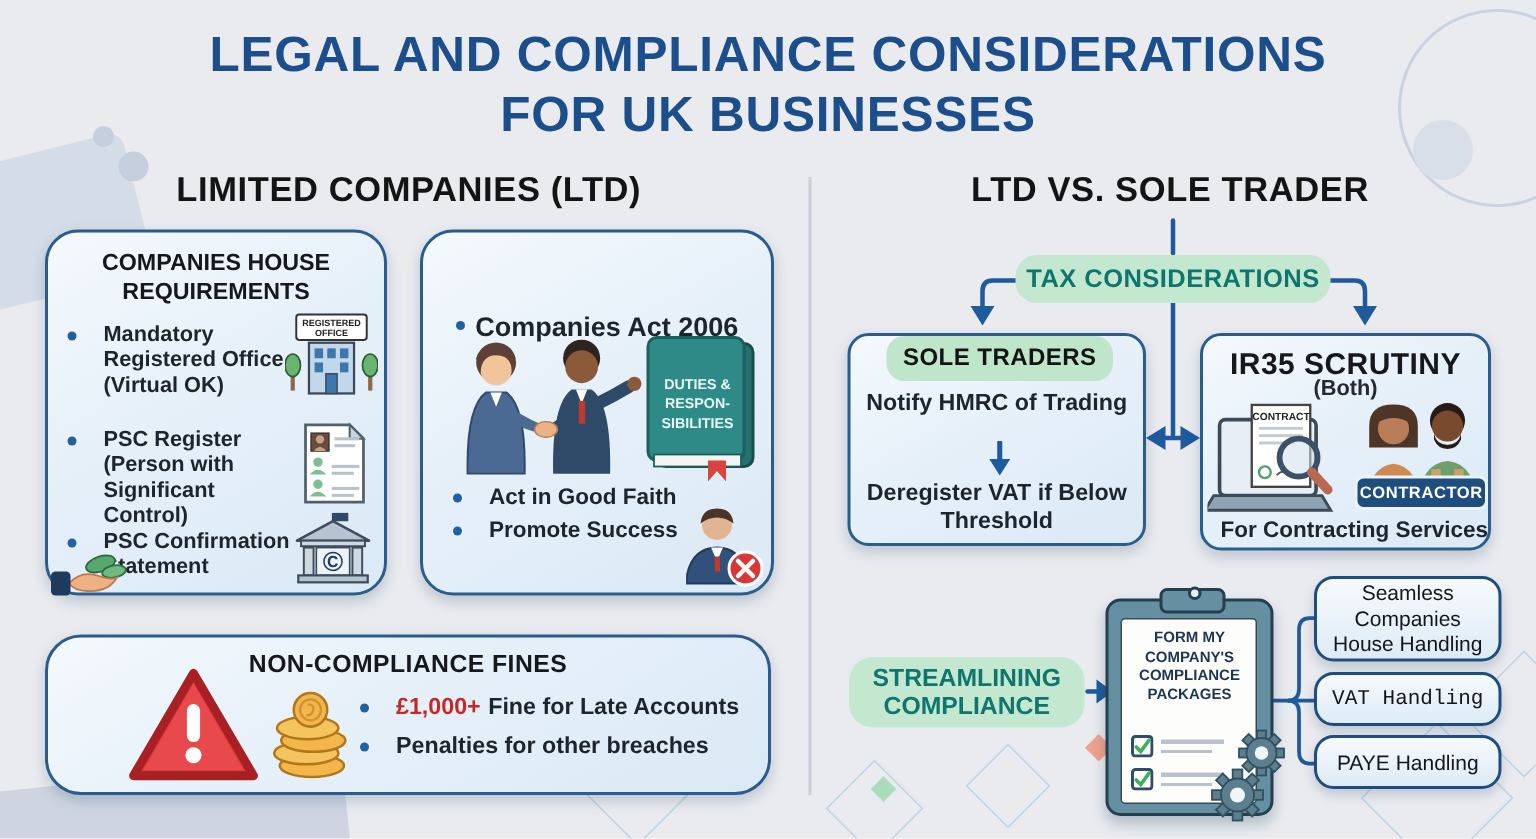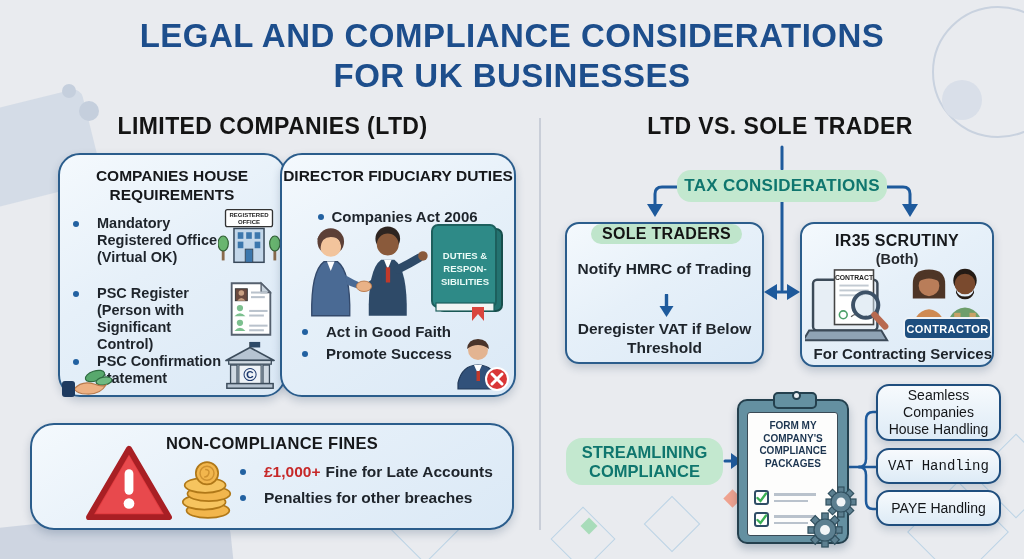--- a/index.html
+++ b/index.html
@@ -32,21 +32,21 @@
   .section-heading { position:absolute; top:113px; font-size:23px; font-weight:800; color:#141414;
     letter-spacing:.4px; text-align:center; }
   .sh-left { left:30px; width:485px; }
   .sh-right { left:545px; width:470px; }
 
   
   .card { position:absolute; background:linear-gradient(150deg,#f4f9fd 0%,#e6f0f9 45%,#dbe9f6 100%);
     border:2px solid #2b5d8c; box-shadow:0 4px 9px rgba(35,65,95,.22); }
   .card-lg { border-radius:22px; }
   .card-sm { border-radius:14px; }
-  .card1 { left:30px; top:153px; width:228px; height:244px;margin-left:28px; }
+  .card1 { left:30px; top:153px; width:228px; height:244px; }
   .card2 { left:280px; top:153px; width:236px; height:244px; }
   .card3 { left:30px; top:423px; width:484px; height:107px; border-radius:24px; }
   .card-sole { left:565px; top:222px; width:199px; height:142px; }
   .card-ir35 { left:800px; top:222px; width:194px; height:145px; }
 
   .card-title { font-weight:800; color:#16181b; text-align:center; line-height:1.2; }
   .c1-title { position:absolute; top:12px; left:0; width:100%; font-size:15.5px; }
   .c2-title { position:absolute; top:12px; left:0; width:100%; font-size:15.5px; }
   .c3-title { position:absolute; top:9px; left:0; width:100%; font-size:16.5px; letter-spacing:.3px; }
 
@@ -58,50 +58,50 @@
   .c1-r1 { top:60px; }
   .c1-r2 { top:130px; }
   .c1-r3 { top:198px; }
   .c1-icon { position:absolute; }
   .i-office { right:4px; top:52px; }
   .i-doc { right:10px; top:124px; }
   .i-bank { right:6px; top:186px; }
   .i-hand { left:2px; top:210px; }
 
   .c2-act { position:absolute; top:53px; left:0; width:100%; display:flex; justify-content:center; gap:7px;
-    font-size:15px; font-weight:600; color:#1e242b; }
+    font-size:18px; font-weight:600; color:#1e242b; }
   .c2-people { position:absolute; left:6px; top:70px; }
   .c2-book { position:absolute; right:8px; top:66px; }
   .c2-list { position:absolute; left:20px; top:168px; display:flex; flex-direction:column; gap:4px; }
   .c2-list .b-item { font-size:15px; }
   .c2-list .txt { width:150px; }
   .i-personx { position:absolute; right:4px; bottom:2px; }
 
   .c3-triangle { position:absolute; left:52px; top:17px; }
   .c3-coins { position:absolute; left:148px; top:35px; }
   .c3-list { position:absolute; left:208px; top:38px; display:flex; flex-direction:column; gap:8px; }
   .c3-list .b-item { font-size:15.5px; }
   .fine-red { color:#c62828; font-weight:700; margin-right:5px; }
 
   
   .pill { position:absolute; background:#c3e8cf; border-radius:14px; display:flex; align-items:center;
     justify-content:center; text-align:center; font-weight:800; color:#0f766e; }
   .pill-tax { left:677px; top:170px; width:210px; height:32px; font-size:17px; letter-spacing:.3px; }
   .pill-stream { left:566px; top:438px; width:157px; height:47px; font-size:16.5px; line-height:1.15; border-radius:16px; }
 
-  .sole-head { position:absolute; top:0; left:24px; width:151px; height:20px; background:#bfe5cb;
+  .sole-head { position:absolute; top:0; left:24px; width:151px; height:30px; background:#bfe5cb;
     border-radius:0 0 12px 12px; border-radius:12px; display:flex; align-items:center; justify-content:center;
     font-size:16px; font-weight:800; color:#141414; letter-spacing:.3px; }
   .sole-step { position:absolute; left:0; width:100%; text-align:center; font-size:15.5px; font-weight:600;
     color:#1e242b; line-height:1.2; }
   .sole-s1 { top:36px; }
   .sole-s2 { top:96px; }
   .sole-arrow { position:absolute; left:91px; top:70px; }
 
-  .ir35-title { position:absolute; top:8px; left:0; width:100%; text-align:center; font-size:16px;
+  .ir35-title { position:absolute; top:8px; left:0; width:100%; text-align:center; font-size:20px;
     font-weight:800; color:#16181b; letter-spacing:.3px; }
   .ir35-sub { position:absolute; top:27px; left:0; width:100%; text-align:center; font-size:14.5px;
     font-weight:600; color:#26292e; }
   .ir35-laptop { position:absolute; left:3px; top:44px; }
   .ir35-people { position:absolute; left:100px; top:42px; }
   .ir35-badge { position:absolute; left:101px; top:93px; width:89px; height:23px; background:#1e4e7e;
     border:2px solid #edf2f7; border-radius:6px; color:#fff; font-size:11px; font-weight:800;
     display:flex; align-items:center; justify-content:center; letter-spacing:.4px; }
   .ir35-footer { position:absolute; top:121px; left:0; width:100%; text-align:right; font-size:15px;
     font-weight:600; color:#1e242b; }
@@ -252,21 +252,20 @@
 
     <svg class="c1-icon i-hand" width="52" height="34" viewBox="0 0 52 34">
       <ellipse cx="33" cy="11" rx="10" ry="5" fill="#58a86d" stroke="#2f6b41" stroke-width="1.2" transform="rotate(-18 33 11)"></ellipse>
       <ellipse cx="42" cy="16" rx="8" ry="4" fill="#6fba82" stroke="#2f6b41" stroke-width="1.2" transform="rotate(-10 42 16)"></ellipse>
       <path d="M12,24 Q20,15 32,19 Q40,22 44,20 Q38,30 24,29 Q16,29 12,24 Z" fill="#edb183" stroke="#b97b4e" stroke-width="1.2"></path>
       <rect x="0" y="16" width="13" height="16" rx="3" fill="#1e3a5f"></rect>
     </svg>
   </div>
 
   <div class="card card-lg card2">
-    <div class="card-title c2-title">DIRECTOR FIDUCIARY DUTIES</div>
 
     <div class="c2-act">
       <span class="bullet-dot"></span>
       <span>Companies Act 2006</span>
     </div>
 
     <svg class="c2-people" width="152" height="96" viewBox="0 0 160 100">
       <circle cx="45" cy="17" r="14" fill="#5d4037"></circle>
       <circle cx="45" cy="22" r="11" fill="#f2c49c"></circle>
       <path d="M31,14 Q34,4 48,6 Q59,8 58,20 L56,26 Q57,12 45,12 Q35,12 34,24 Z" fill="#5d4037"></path>

